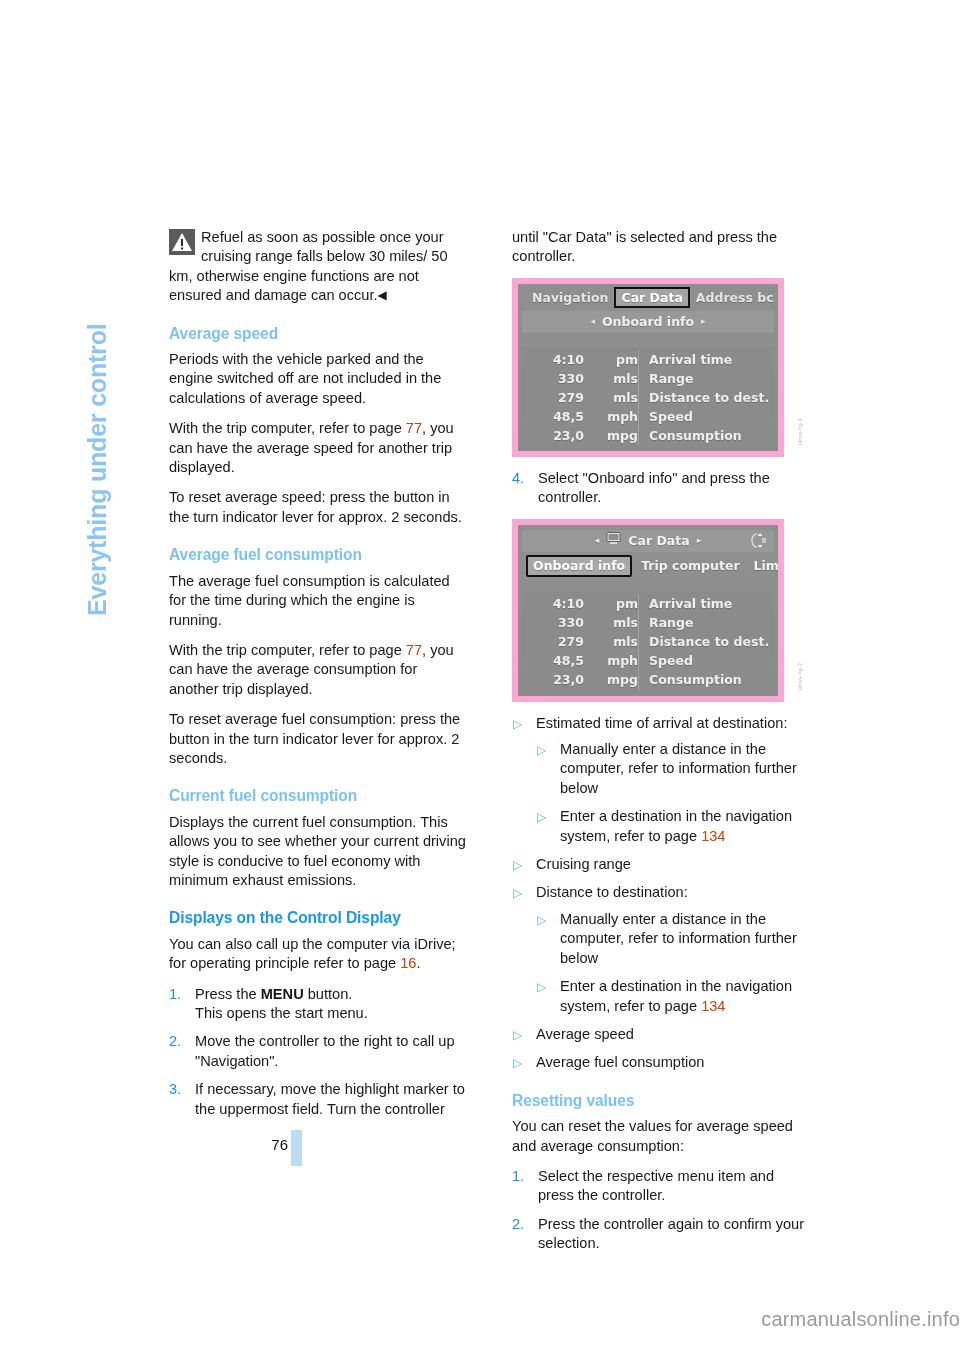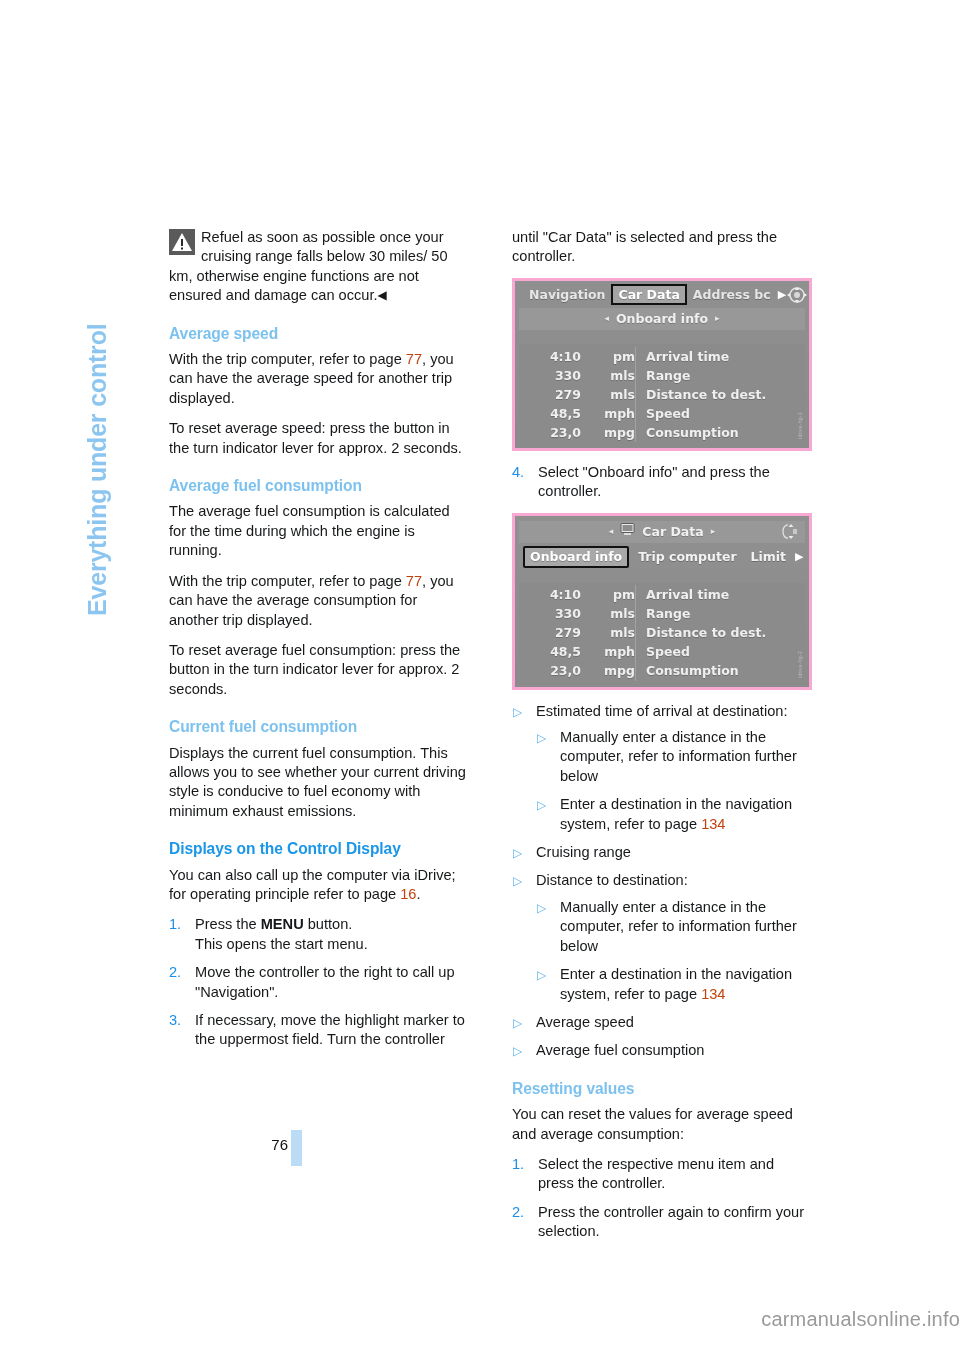--- a/index.html
+++ b/index.html
@@ -139,23 +139,23 @@
   }
   ul.tri ul.tri > li { padding-left: 24px; }
 
   
   .figure {
     position: relative;
     width: 295px;
     margin: 10px 0 12px 0;
   }
   .shot {
-    width: 300px;
+    width: 272px;
     background: #0c4a6e;
-    border: 3px solid #f9a8d4;
+    border: 6px solid #f9a8d4;
     padding: 0;
     font-family: "DejaVu Sans", sans-serif;
     position: relative;
     overflow: hidden;
   }
   .shot-inner {
     background: linear-gradient(180deg,#909090 0%, #8b8b8b 100%);
     padding: 3px 4px 4px 4px;
   }
   
@@ -317,20 +317,21 @@
           <rect x="0" y="0" width="26" height="26" fill="#5a5a5a"></rect>
           <polygon points="13,4 23,22 3,22" fill="#ffffff"></polygon>
           <rect x="12" y="10" width="2" height="7" fill="#2b2b2b"></rect>
           <rect x="12" y="18.5" width="2" height="2" fill="#2b2b2b"></rect>
         </svg>
       </span>
       <span>Refuel as soon as possible once your cruising range falls below 30 miles/ 50 km, otherwise engine functions are not ensured and damage can occur.</span><span class="endmark">◀</span>
     </div>
 
     <h2 class="sec">Average speed</h2>
+    <p class="body">Periods with the vehicle parked and the engine switched off are not included in the calculations of average speed.</p>
     <p class="body"><span>With the trip computer, refer to page </span><span class="pgref">77</span><span>, you can have the average speed for another trip displayed.</span></p>
     <p class="body">To reset average speed: press the button in the turn indicator lever for approx. 2 seconds.</p>
 
     <h2 class="sec">Average fuel consumption</h2>
     <p class="body">The average fuel consumption is calculated for the time during which the engine is running.</p>
     <p class="body"><span>With the trip computer, refer to page </span><span class="pgref">77</span><span>, you can have the average consumption for another trip displayed.</span></p>
     <p class="body">To reset average fuel consumption: press the button in the turn indicator lever for approx. 2 seconds.</p>
 
     <h2 class="sec">Current fuel consumption</h2>
     <p class="body">Displays the current fuel consumption. This allows you to see whether your current driving style is conducive to fuel economy with minimum exhaust emissions.</p>

